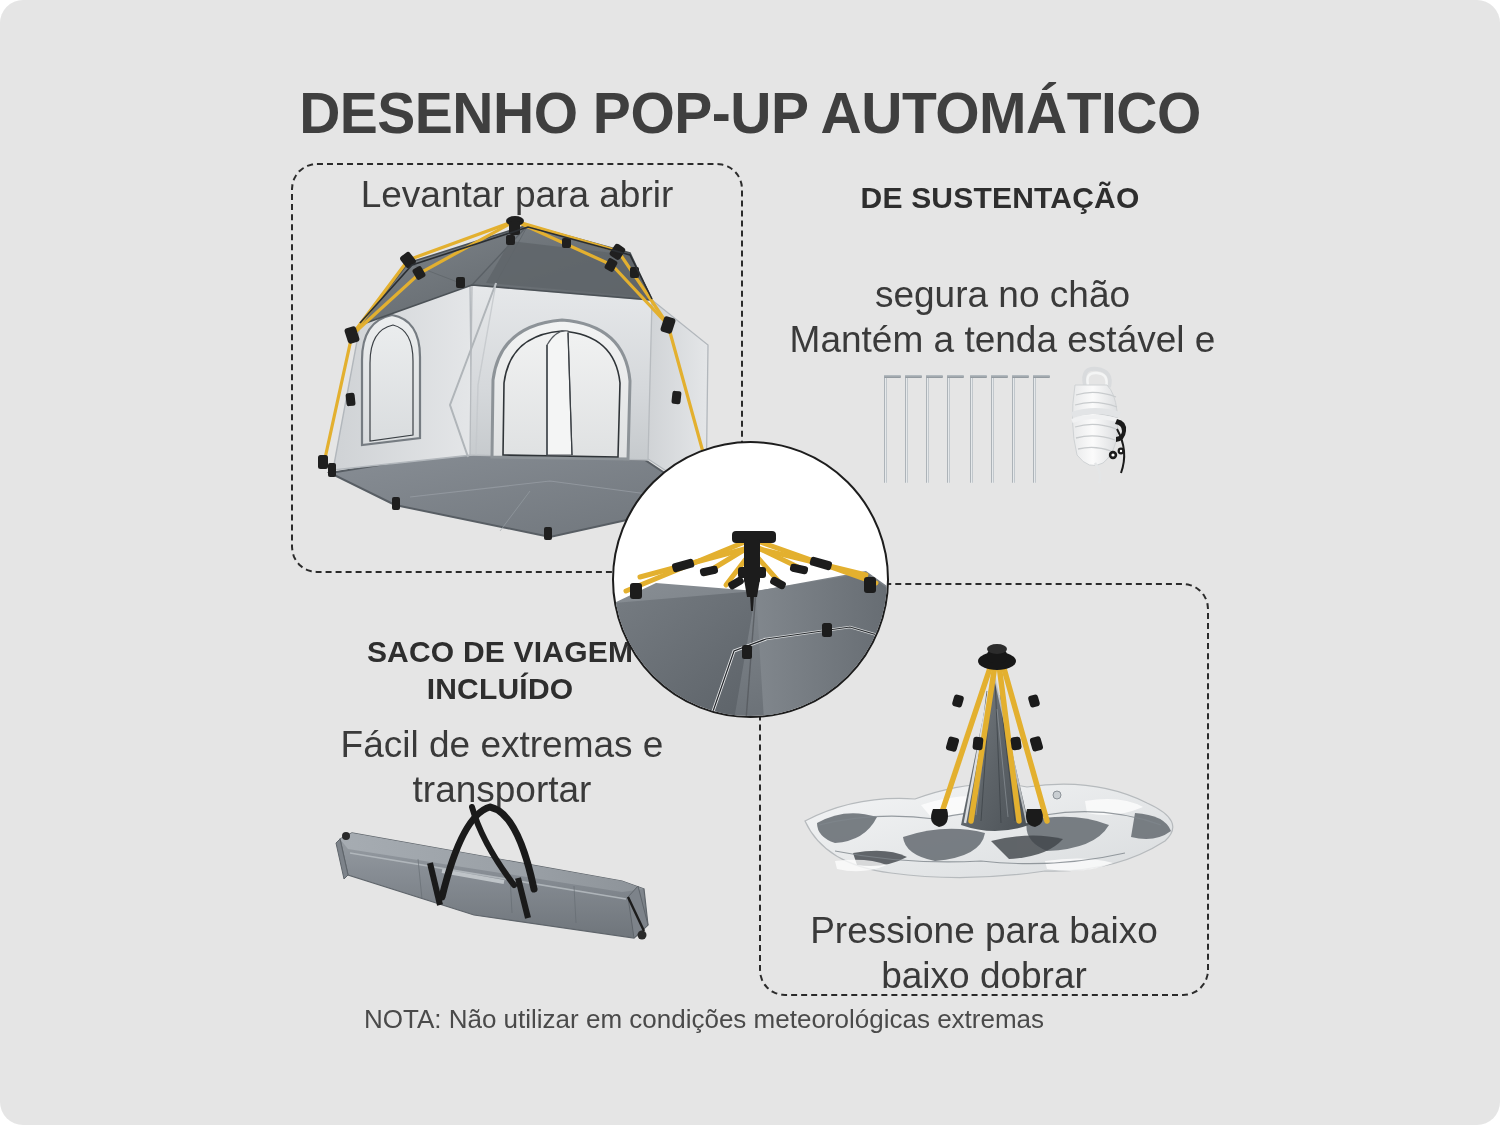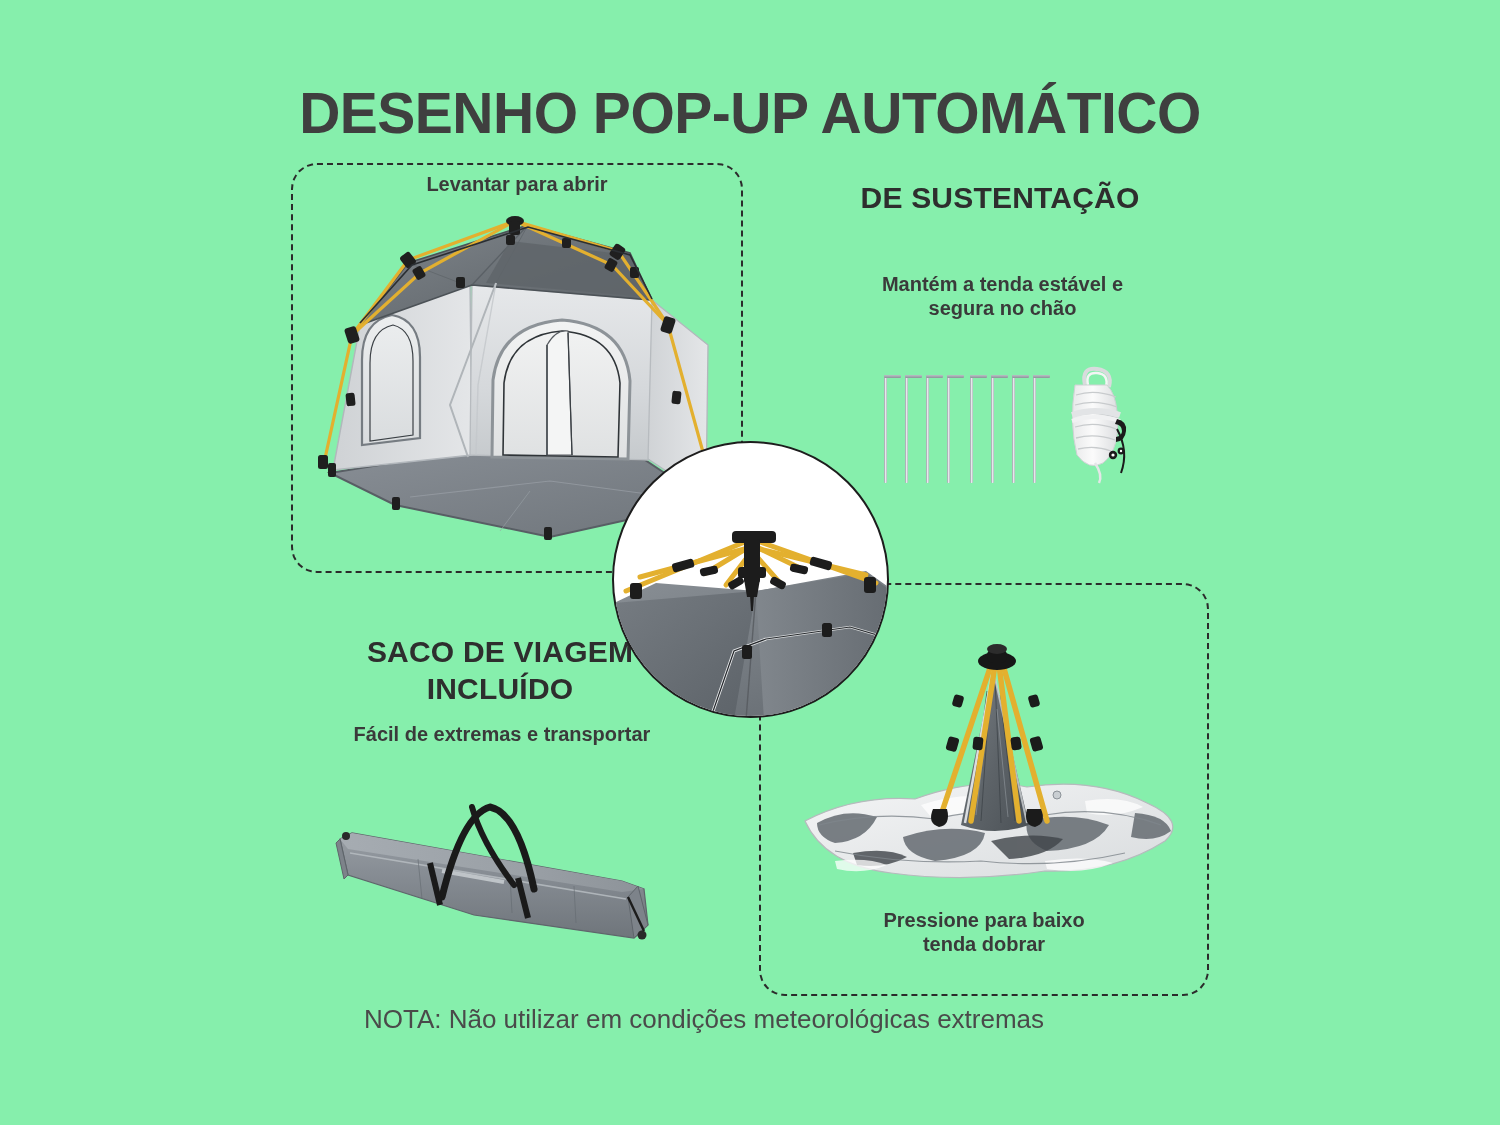--- a/index.html
+++ b/index.html
@@ -10,21 +10,22 @@
     height: 1125px;
     background: #ffffff;
     font-family: "Liberation Sans", sans-serif;
     overflow: hidden;
   }
 
   #stage {
     position: relative;
     width: 1500px;
     height: 1125px;
-    background: #86efac;
+    background: #e5e5e5;
+    border-radius: 23px;
   }
 
   
   .title {
     position: absolute;
     left: 0;
     top: 80px;
     width: 1500px;
     text-align: center;
     font-size: 57px;
@@ -44,21 +45,21 @@
   #box-open  { left: 291px; top: 163px; width: 452px; height: 410px; }
   #box-fold  { left: 759px; top: 583px; width: 450px; height: 413px; }
 
   
   .caption {
     position: absolute;
     text-align: center;
     color: #333333;
     line-height: 1.22;
   }
-  .cap-light { font-size: 20px; font-weight: 700; color: #3a3a3a; }
+  .cap-light { font-size: 37px; font-weight: 400; color: #3a3a3a; }
   .cap-bold  { font-size: 30px; font-weight: 700; color: #2e2e2e; letter-spacing: 0.2px; }
 
   #cap-open   { left: 291px; top: 172px; width: 452px; }
   #cap-stakes-title { left: 790px; top: 180px; width: 420px; }
   #cap-stakes-sub   { left: 780px; top: 272px; width: 445px; }
   #cap-bag-title    { left: 300px; top: 634px; width: 400px; }
   #cap-bag-sub      { left: 272px; top: 722px; width: 460px; }
   #cap-fold         { left: 760px; top: 908px; width: 448px; }
 
   #note {
@@ -124,34 +125,34 @@
   <div class="dashed-box" id="box-open"></div>
   <div class="dashed-box" id="box-fold"></div>
 
   <div class="caption cap-light" id="cap-open">Levantar para abrir</div>
 
   <div class="caption cap-bold" id="cap-stakes-title">
     <div>DE SUSTENTAÇÃO</div>
   </div>
 
   <div class="caption cap-light" id="cap-stakes-sub">
+    <div>segura no chão</div>
     <div>Mantém a tenda estável e</div>
-    <div>segura no chão</div>
   </div>
 
   <div class="caption cap-bold" id="cap-bag-title">
     <div>SACO DE VIAGEM</div>
     <div>INCLUÍDO</div>
   </div>
 
   <div class="caption cap-light" id="cap-bag-sub">Fácil de extremas e transportar</div>
 
   <div class="caption cap-light" id="cap-fold">
     <div>Pressione para baixo</div>
-    <div>tenda dobrar</div>
+    <div>baixo dobrar</div>
   </div>
 
   <div id="note">NOTA: Não utilizar em condições meteorológicas extremas</div>
 
   <div class="art" id="tent-open">
     <svg width="430" height="360" viewBox="0 0 430 360">
       <defs>
         <linearGradient id="roofG" x1="0" y1="0" x2="1" y2="1">
           <stop offset="0%" stop-color="#7f858b"></stop>
           <stop offset="55%" stop-color="#6a7075"></stop>

